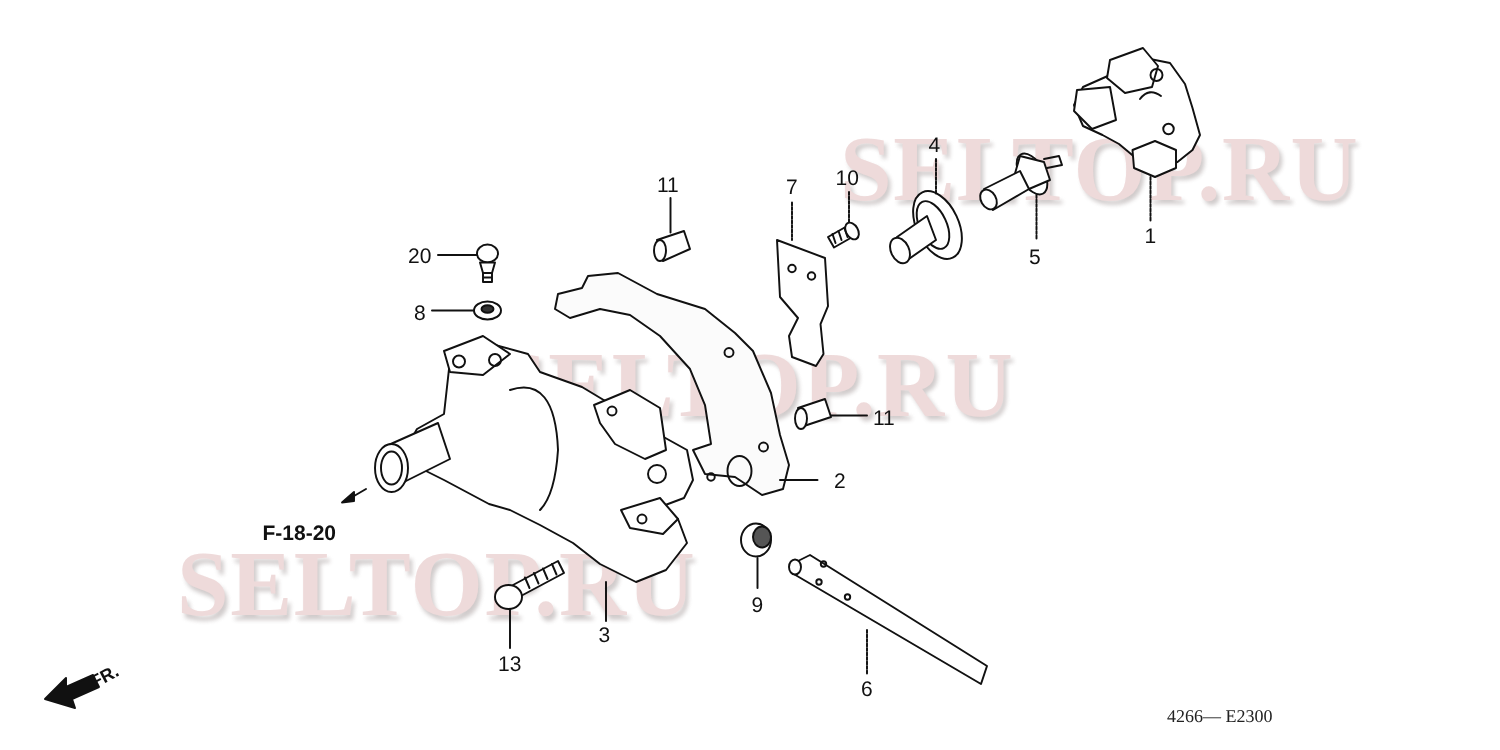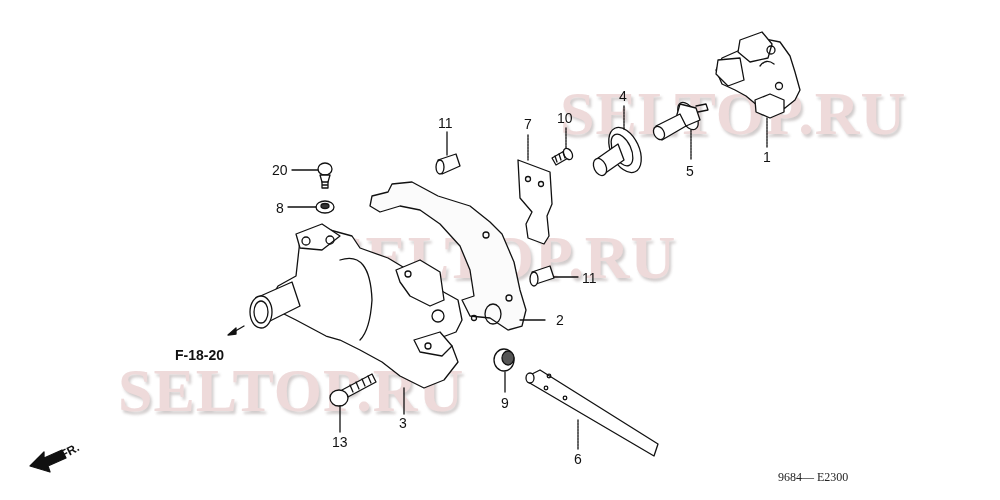--- a/index.html
+++ b/index.html
@@ -155,13 +155,13 @@
 <div class="callout" style="left:276px; top:201px;">8</div>
 <div class="callout" style="left:501px; top:396px;">9</div>
 <div class="callout" style="left:557px; top:111px;">10</div>
 <div class="callout" style="left:438px; top:116px;">11</div>
 <div class="callout" style="left:582px; top:271px;">11</div>
 <div class="callout" style="left:272px; top:163px;">20</div>
 <div class="callout" style="left:332px; top:435px;">13</div>
 
 <div class="ref" style="left:175px; top:347px;text-align:center;">F-18-20</div>
 <div class="fr" style="left:60px; top:444px;">FR.</div>
-<div class="code" style="left:778px; top:470px;">9684— E2300</div>
+<div class="code" style="left:778px; top:470px;">4266— E2300</div>
 
 </body></html>

